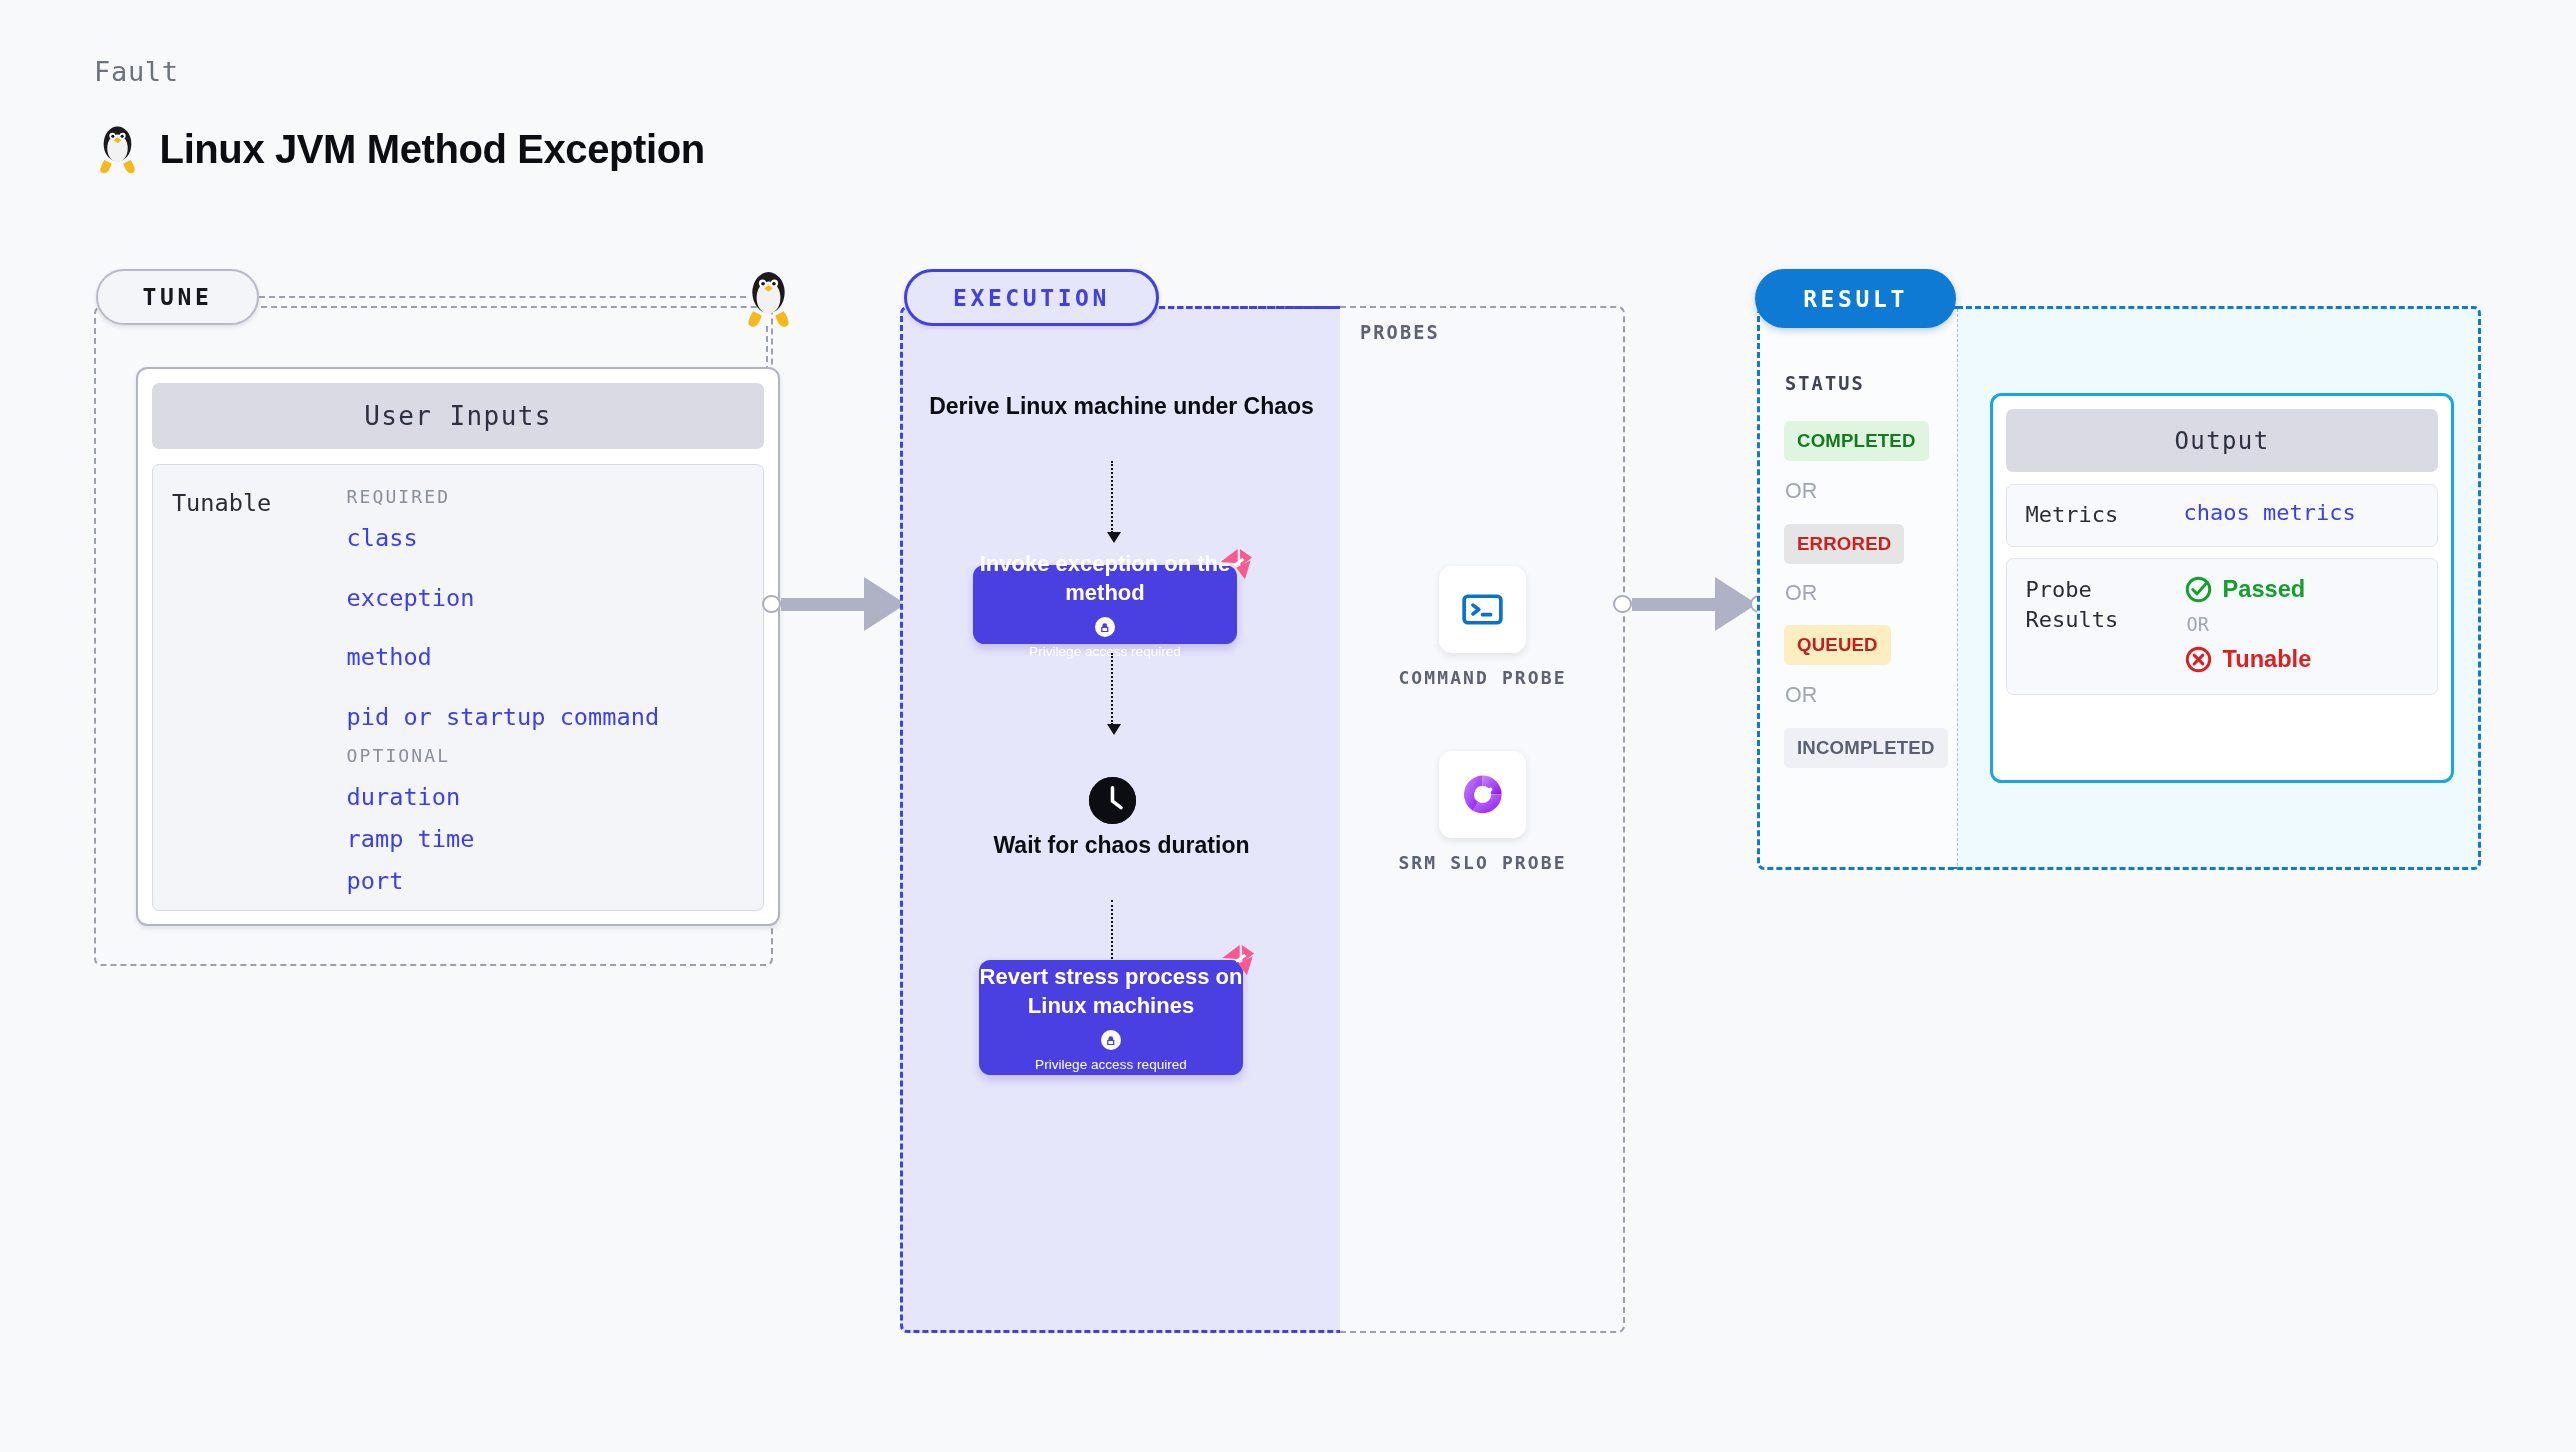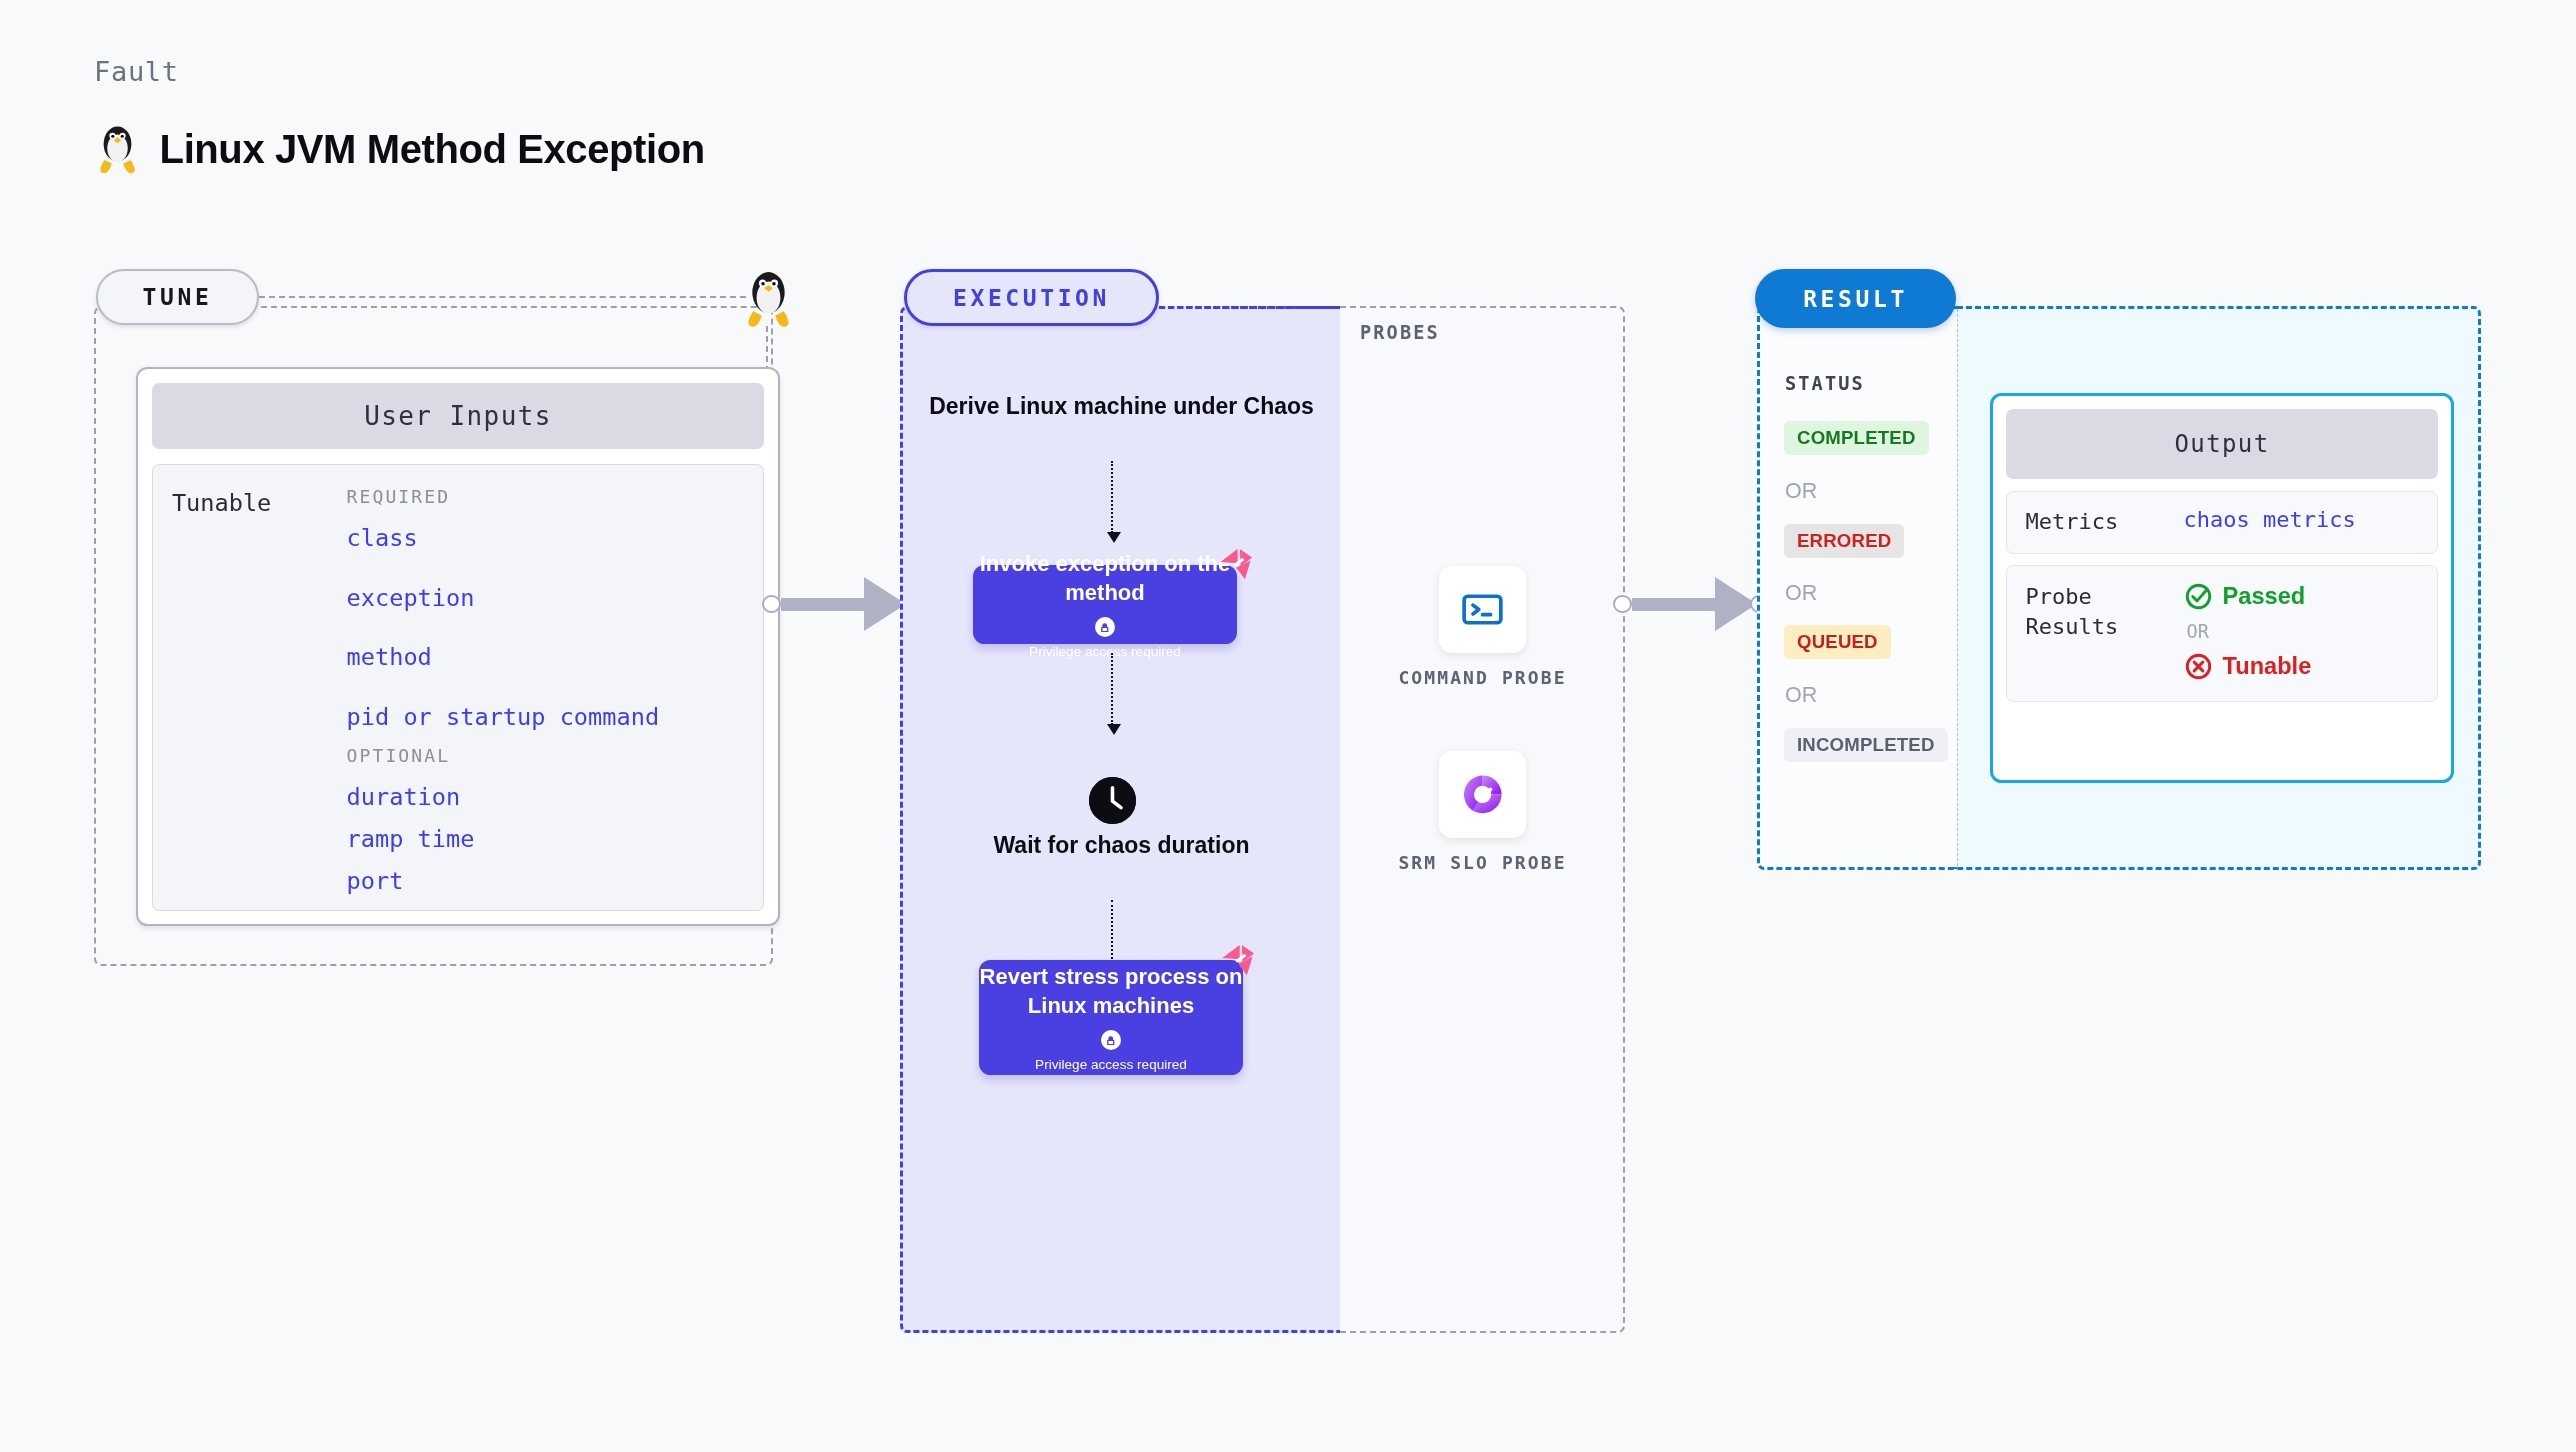--- a/index.html
+++ b/index.html
@@ -194,33 +194,33 @@
     border-left: 1.4px dashed #b8bdc9;
   }
   #status-title {
     position:absolute; left: 1785px; top: 373px;
     font-family:"DejaVu Sans Mono", monospace; font-weight: 700;
     font-size: 18.6px; letter-spacing: 2.1px; color:#3f4452;
   }
   .status-badge {
     position:absolute; left: 1784px; border-radius: 5.7px;
     display:flex; align-items:center; padding: 0 13px;
-    font-size: 18.6px; font-weight: 700; height: 34px; letter-spacing: 0.2px;
+    font-size: 18.6px; font-weight: 700; height: 40px; letter-spacing: 0.2px;
   }
   .or-text {
     position:absolute; left: 1785px;
     font-size: 21.5px; color:#a0a5b4; font-family:"Liberation Sans", sans-serif;
   }
 
   .output-card {
     position: absolute; left: 1990px; top: 393px; width: 464px; height: 390px;
     background:#fff; border: 3.6px solid #15a7e8; border-radius: 11.5px; padding: 13px;
   }
   .out-header {
-    height: 70px; background:#d9dae4; border-radius: 7.2px;
+    height: 63px; background:#d9dae4; border-radius: 7.2px;
     display:flex; align-items:center; justify-content:center;
     font-family:"DejaVu Sans Mono", monospace; font-size: 24px;
     letter-spacing: 1.4px; color:#2c3040;
   }
   .out-row {
     margin-top: 11.5px; background:#f8f9fc; border:1.4px solid #e3e5ec;
     border-radius: 7.2px; display:flex; padding: 15.8px 18.6px;
   }
   .out-key {
     width: 158px; font-family:"DejaVu Sans Mono", monospace;

